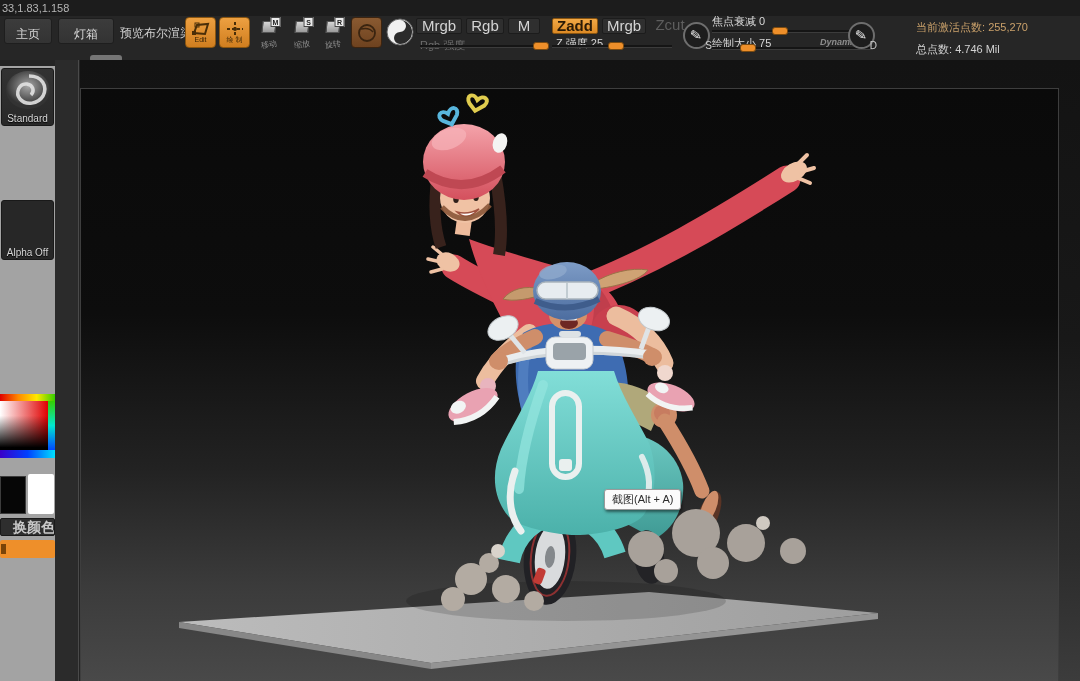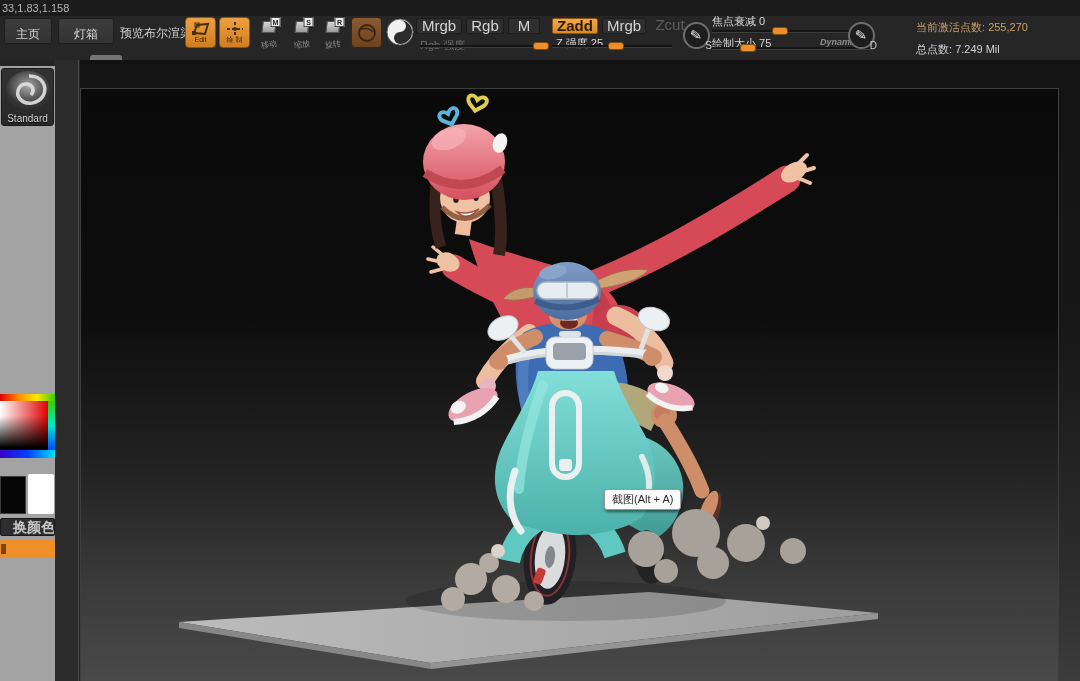--- a/index.html
+++ b/index.html
@@ -198,21 +198,21 @@
     <span class="ltr">D</span>
   </div>
 
   <div class="stats">
     <div class="row1">
       <span>当前激活点数:</span>
       <span>255,270</span>
     </div>
     <div class="row2">
       <span>总点数:</span>
-      <span>7.249 Mil</span>
+      <span>4.746 Mil</span>
     </div>
   </div>
 </div>
 
 <div class="divider-handle"></div>
 
 <div class="tray">
   <div class="tile t-brush">
     <svg width="53" height="44" viewBox="0 0 53 44">
       <defs>
@@ -221,20 +221,23 @@
             <stop offset="100%" stop-color="#333"></stop>
           </radialGradient>
         </defs>
       <ellipse cx="26" cy="21" rx="22" ry="19" fill="url(#stdG)"></ellipse>
       <path d="M 27,7 C 40,7 46,17 41,27 C 36,35 24,37 18,30 C 13,24 17,14 25,15 C 31,16 33,22 29,26" fill="none" stroke="#e2e2e2" stroke-width="3.5" opacity="0.9"></path>
     </svg>
     <span class="tlbl">Standard</span>
   </div>
 
 
+  <div class="tile t-alpha">
+    <span class="tlbl">Alpha Off</span>
+  </div>
 
 
 
   <div class="cp">
     <div class="hue-top"></div>
     <div class="hue-right"></div>
     <div class="hue-bottom"></div>
     <div class="sv"></div>
   </div>
 

